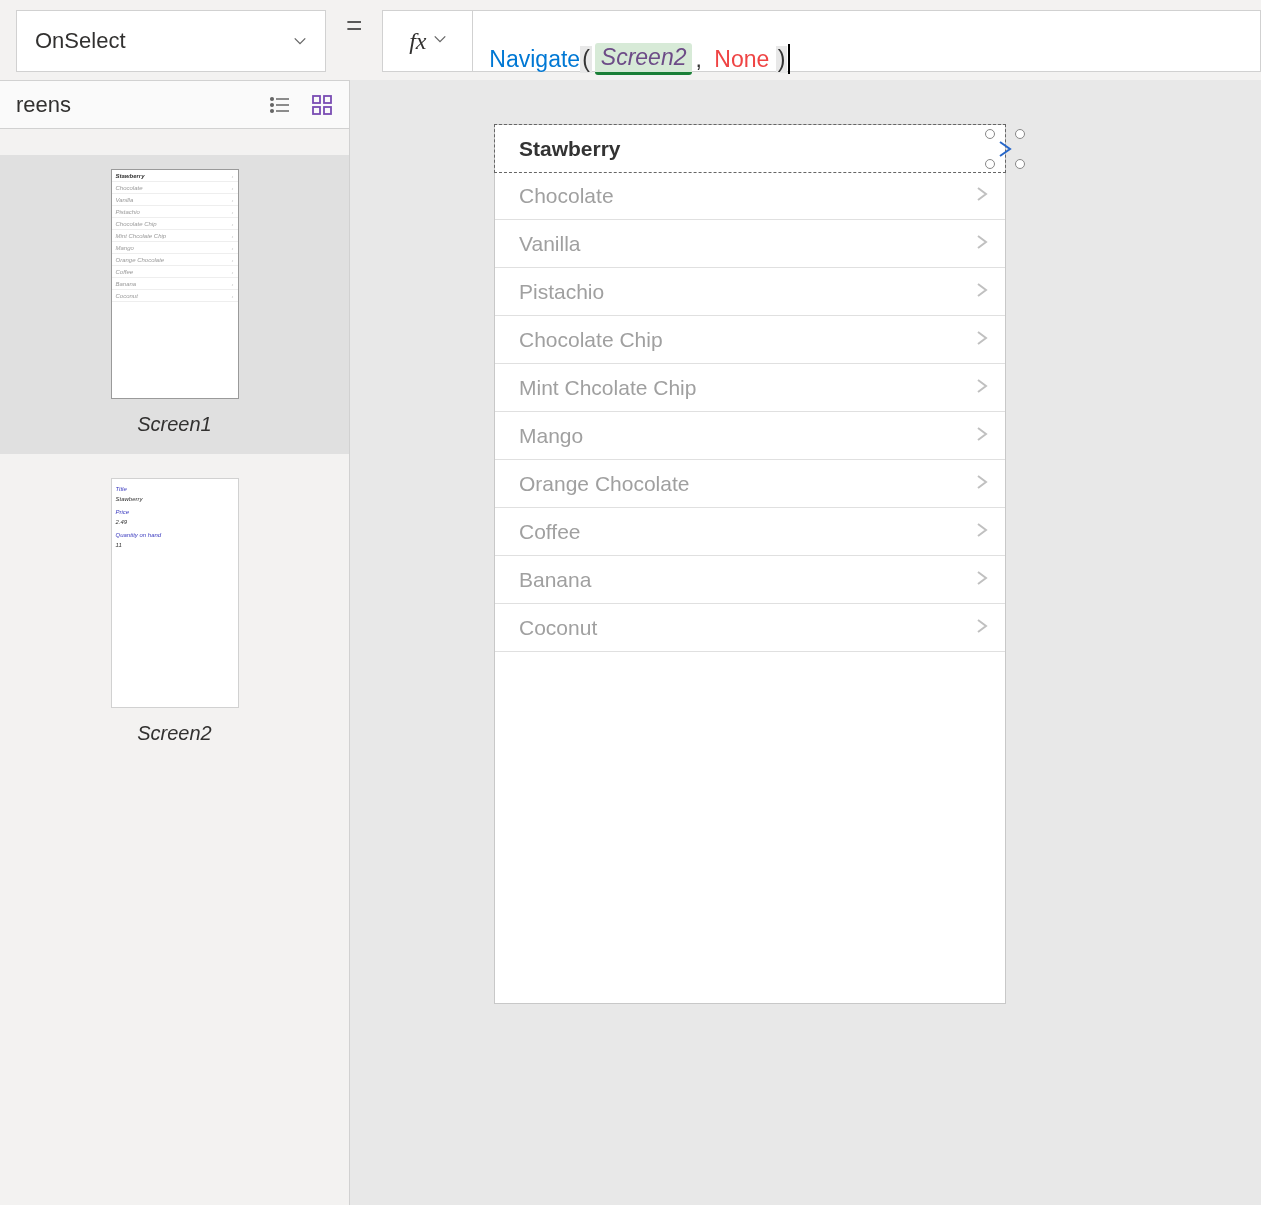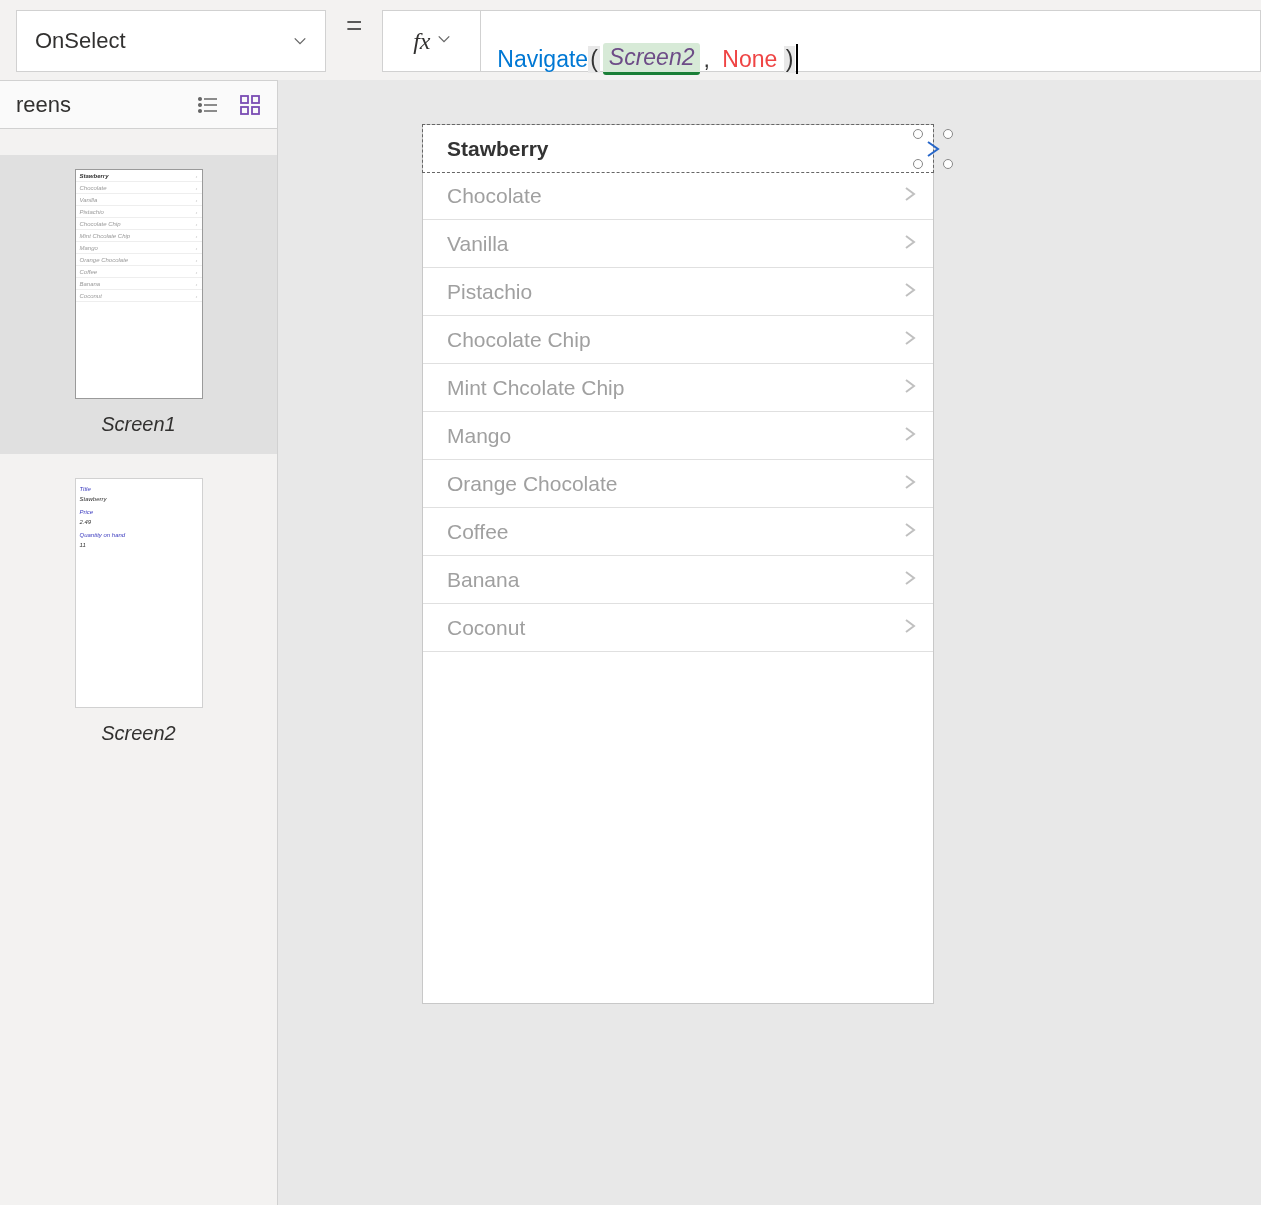--- a/index.html
+++ b/index.html
@@ -39,21 +39,21 @@
   }
   .fx-container {
     flex: 1;
     height: 62px;
     background: #fff;
     border: 1px solid #d1d1d1;
     display: flex;
     align-items: stretch;
   }
   .fx-label {
-    width: 98px;
+    width: 90px;
     display: flex;
     align-items: center;
     justify-content: center;
     border-right: 1px solid #d1d1d1;
     gap: 6px;
   }
   .fx-text {
     font-style: italic;
     font-family: Georgia, serif;
     font-size: 24px;
@@ -76,21 +76,21 @@
   .cursor-bar { border-right: 2px solid #000; height: 30px; margin-left: 1px; }
 
   
   .main {
     display: flex;
     height: calc(100% - 80px);
   }
 
   
   .left-panel {
-    width: 278px;
+    width: 350px;
     border-right: 1px solid #d1d1d1;
     border-top: 1px solid #d1d1d1;
     background: #f3f2f1;
     display: flex;
     flex-direction: column;
   }
   .panel-header {
     height: 48px;
     display: flex;
     align-items: center;

